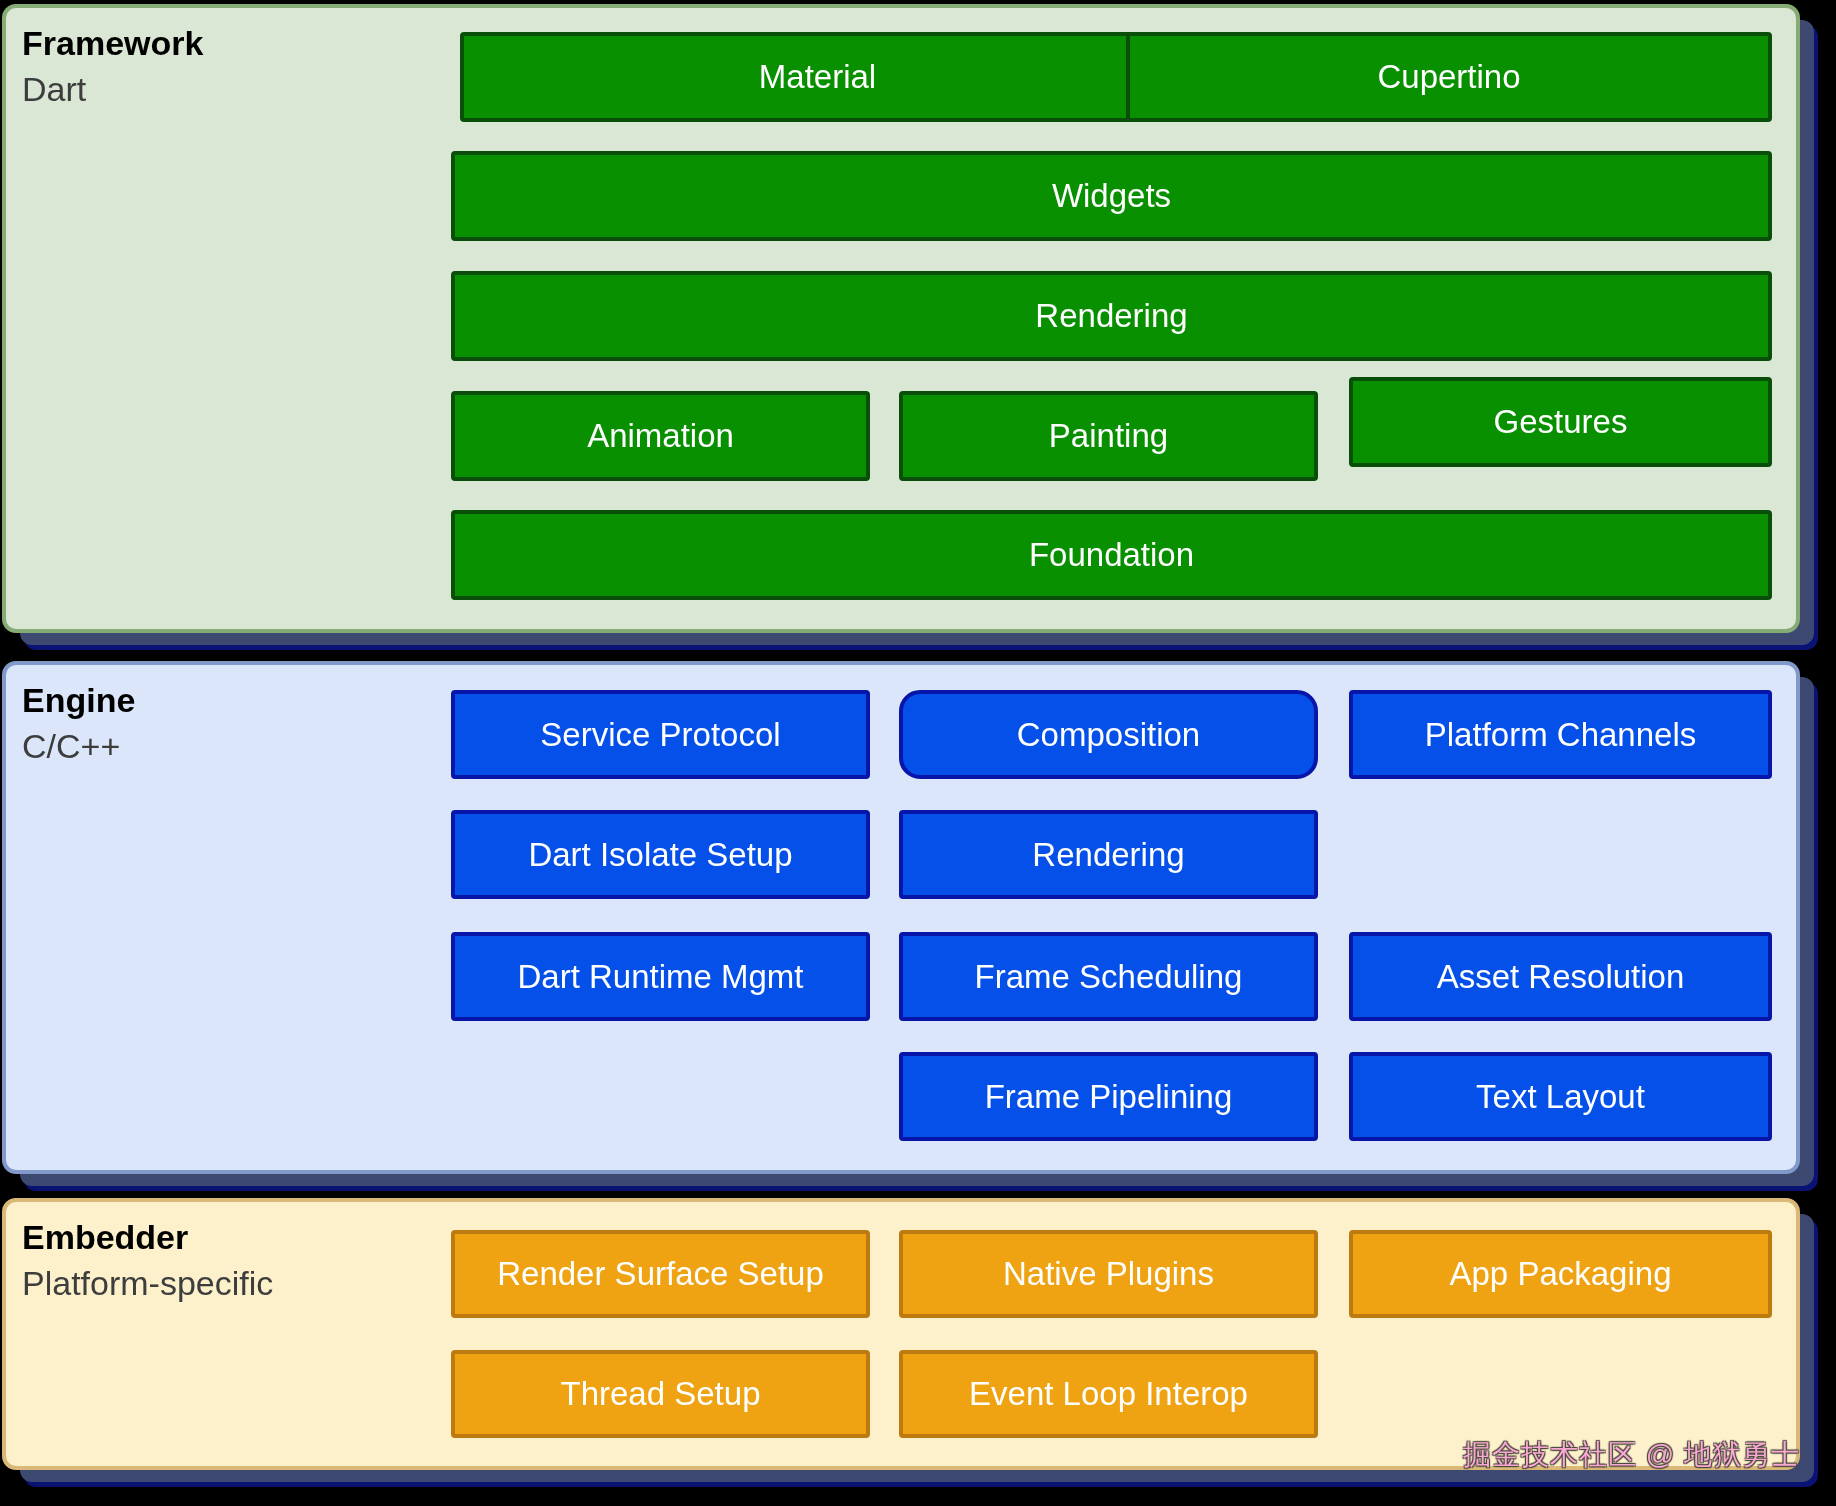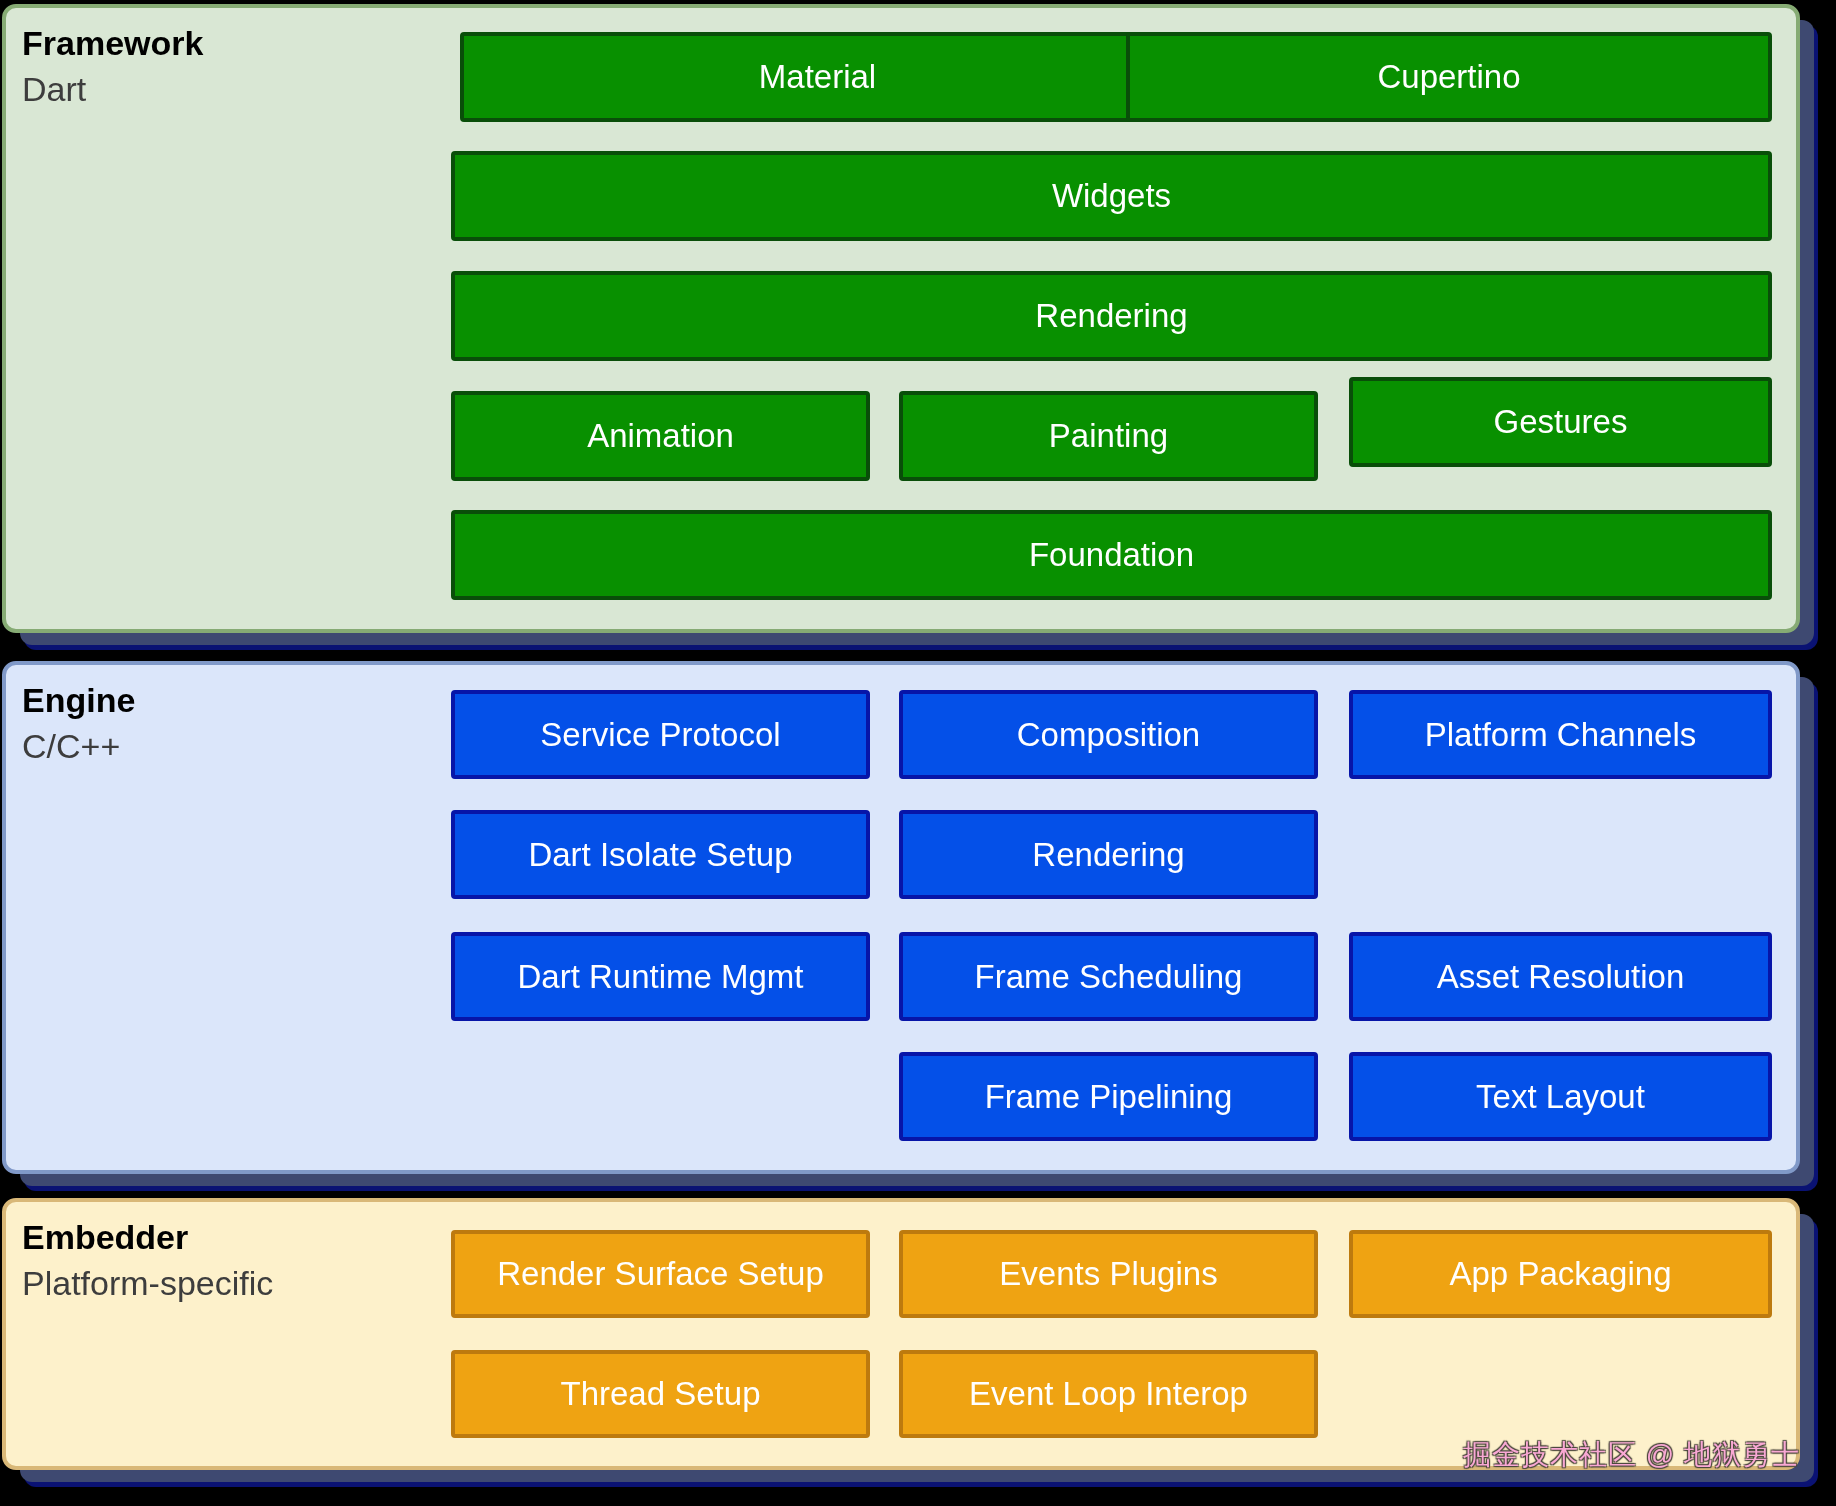--- a/index.html
+++ b/index.html
@@ -58,37 +58,37 @@
     <div class="box green c3" style="top:369px;">Gestures</div>
     <div class="box green full" style="top:502px;">Foundation</div>
   </section>
 
   <section class="panel engine">
     <div class="panel-label">
       <h2>Engine</h2>
       <p>C/C++</p>
     </div>
     <div class="box blue c1" style="top:25px;">Service Protocol</div>
-    <div class="box blue c2" style="top:25px;">Composition</div>
+    <div class="box blue c2" style="top:25px;border-radius:21px;">Composition</div>
     <div class="box blue c3" style="top:25px;">Platform Channels</div>
     <div class="box blue c1" style="top:145px;">Dart Isolate Setup</div>
     <div class="box blue c2" style="top:145px;">Rendering</div>
     <div class="box blue c1" style="top:267px;">Dart Runtime Mgmt</div>
     <div class="box blue c2" style="top:267px;">Frame Scheduling</div>
     <div class="box blue c3" style="top:267px;">Asset Resolution</div>
     <div class="box blue c2" style="top:387px;">Frame Pipelining</div>
     <div class="box blue c3" style="top:387px;">Text Layout</div>
   </section>
 
   <section class="panel embedder">
     <div class="panel-label">
       <h2>Embedder</h2>
       <p>Platform-specific</p>
     </div>
     <div class="box orange c1" style="top:28px;">Render Surface Setup</div>
-    <div class="box orange c2" style="top:28px;">Events Plugins</div>
+    <div class="box orange c2" style="top:28px;">Native Plugins</div>
     <div class="box orange c3" style="top:28px;">App Packaging</div>
     <div class="box orange c1" style="top:148px;">Thread Setup</div>
     <div class="box orange c2" style="top:148px;">Event Loop Interop</div>
   </section>
 
   <div class="watermark">掘金技术社区 @ 地狱勇士</div>
 </div>
 
 </body></html>

